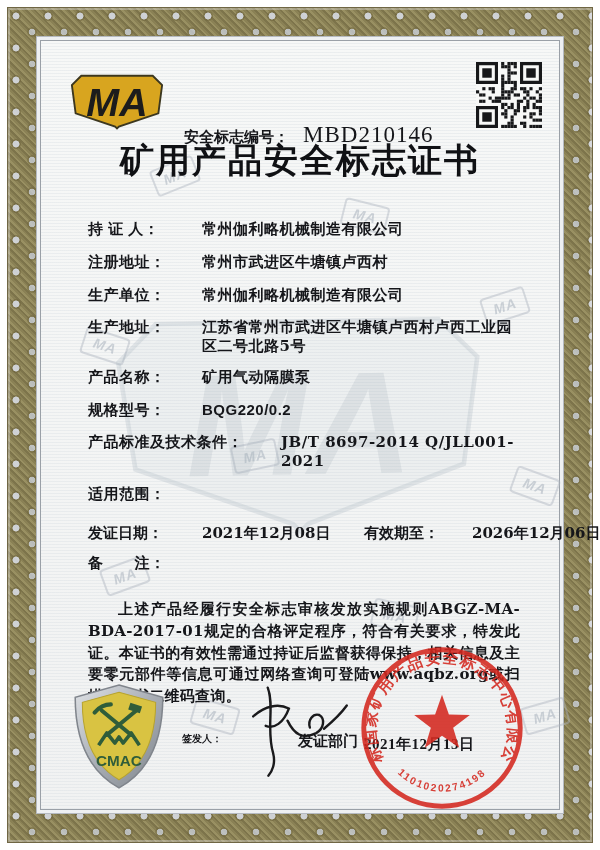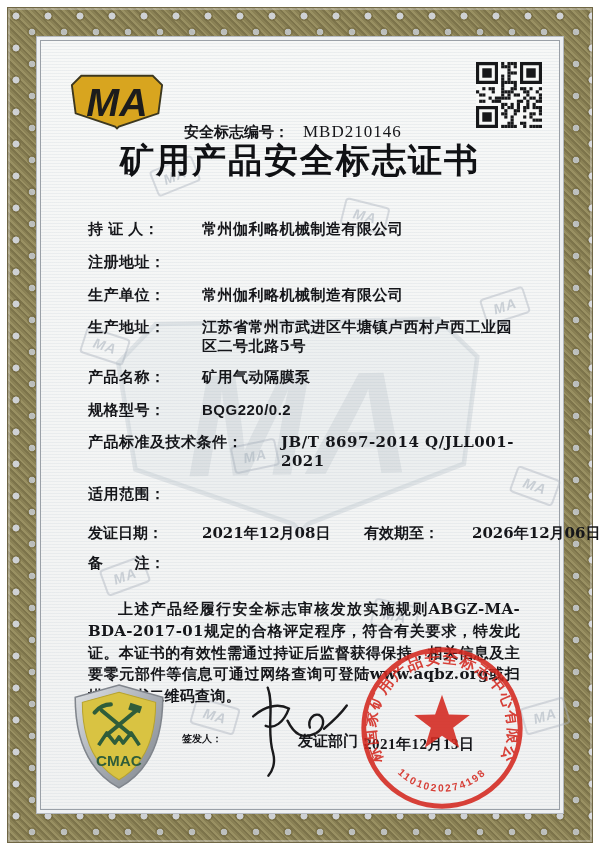--- a/index.html
+++ b/index.html
@@ -35,21 +35,21 @@
     width:42px;height:24px;display:flex;align-items:center;justify-content:center;
     color:rgba(162,172,184,.5);font-weight:bold;font-style:italic;font-size:14px;
     letter-spacing:1px;pointer-events:none;
   }
   .wm-big{position:absolute;left:66px;top:268px;width:382px;opacity:.55;pointer-events:none;transform:rotate(-1deg);}
 
   
   .ma-logo{position:absolute;left:28px;top:31px;width:94px;height:60px;}
   .cert-no{position:absolute;left:142px;top:48px;display:flex;align-items:baseline;gap:14px;margin-top:32px;}
   .cert-no .lab{font-size:15px;font-weight:bold;}
-  .cert-no .val{font-size:17px;font-family:"Liberation Serif",serif;letter-spacing:1px;}
+  .cert-no .val{font-size:23px;font-family:"Liberation Serif",serif;letter-spacing:1px;}
   .qr{position:absolute;left:434px;top:20px;width:66px;height:66px;}
   .doc-title{
     position:absolute;top:96px;left:0;right:0;text-align:center;
     font-family:"Liberation Serif",serif;font-size:34px;font-weight:900;letter-spacing:2px;color:#101114;
   }
 
   
   .fields{position:absolute;top:178px;left:46px;right:34px;font-size:15px;line-height:1.25;}
   .row{display:flex;align-items:flex-start;margin-bottom:14px;}
   .row .lbl{font-weight:bold;white-space:nowrap;letter-spacing:.5px;}
@@ -244,20 +244,21 @@
 
   <div class="doc-title">矿用产品安全标志证书</div>
 
   <div class="fields">
     <div class="row">
       <span class="lbl w90">持 证 人：</span>
       <span class="val">常州伽利略机械制造有限公司</span>
     </div>
     <div class="row">
       <span class="lbl w90">注册地址：</span>
+      <span class="val">常州市武进区牛塘镇卢西村</span>
     </div>
     <div class="row">
       <span class="lbl w90">生产单位：</span>
       <span class="val">常州伽利略机械制造有限公司</span>
     </div>
     <div class="row addr">
       <span class="lbl w90">生产地址：</span>
       <span class="val">江苏省常州市武进区牛塘镇卢西村卢西工业园区二号北路5号</span>
     </div>
     <div class="row">

